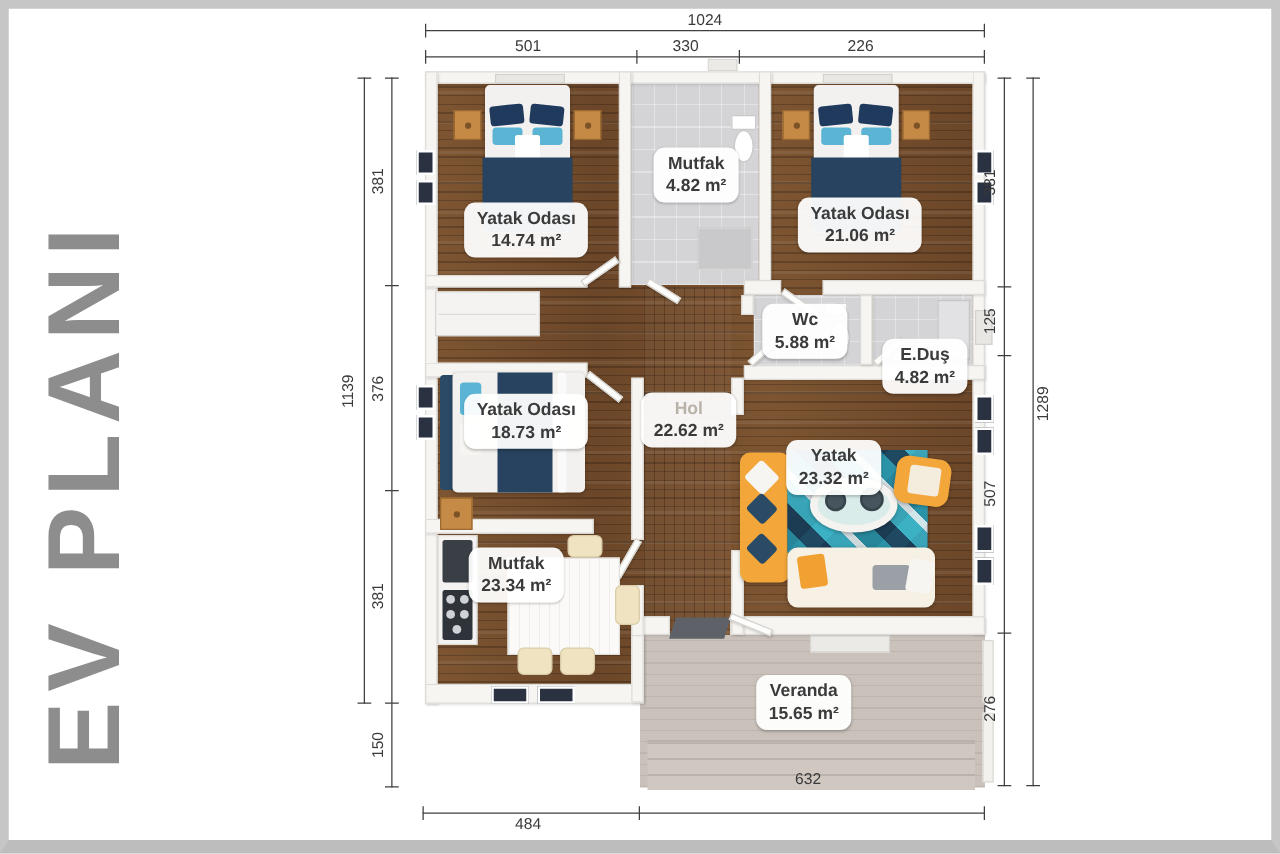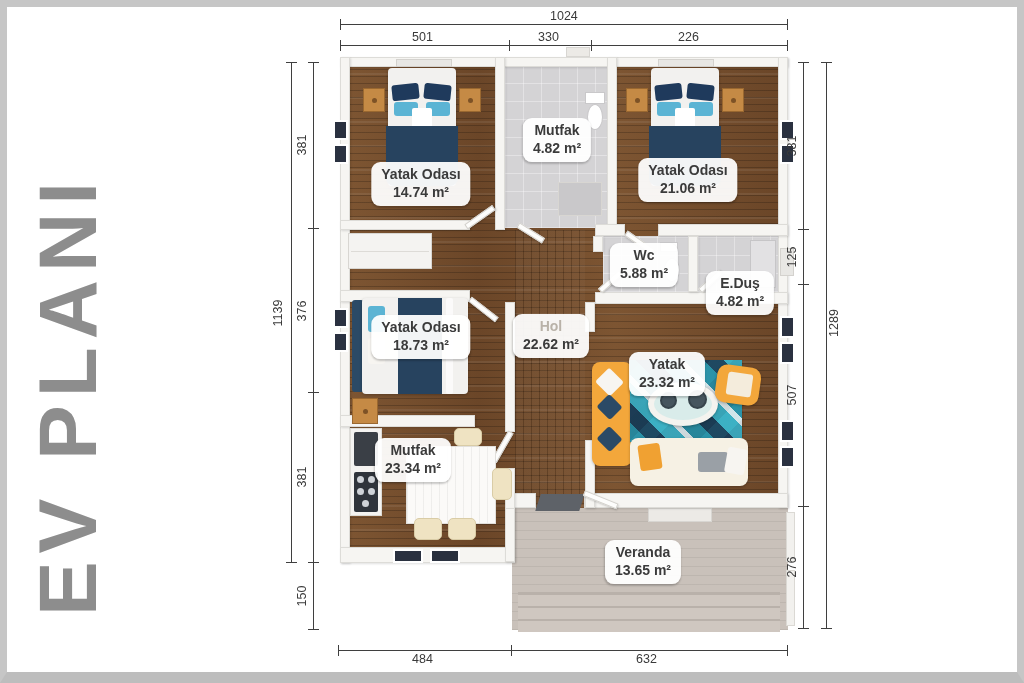--- a/index.html
+++ b/index.html
@@ -271,21 +271,21 @@
 <div class="rlabel" style="left:667px;top:374px;">
   <div>Yatak</div>
   <div>23.32 m²</div>
 </div>
 <div class="rlabel" style="left:413px;top:460px;">
   <div>Mutfak</div>
   <div>23.34 m²</div>
 </div>
 <div class="rlabel" style="left:643px;top:562px;">
   <div>Veranda</div>
-  <div>13.65 m²</div>
+  <div>15.65 m²</div>
 </div>
 
 <div class="dim-h" style="left:340px;top:24px;width:448px;"></div>
 <div class="tick-v" style="left:340px;top:19px;"></div>
 <div class="tick-v" style="left:787px;top:19px;"></div>
 <div class="dim-num" style="left:550px;top:9px;">1024</div>
 
 <div class="dim-h" style="left:340px;top:45px;width:448px;"></div>
 <div class="tick-v" style="left:340px;top:40px;"></div>
 <div class="tick-v" style="left:509px;top:40px;"></div>
@@ -325,13 +325,13 @@
 <div class="dim-num vert" style="left:772px;top:139px;">381</div>
 <div class="dim-num vert" style="left:772px;top:250px;">125</div>
 <div class="dim-num vert" style="left:772px;top:388px;">507</div>
 <div class="dim-num vert" style="left:772px;top:560px;">276</div>
 
 <div class="dim-h" style="left:338px;top:650px;width:450px;"></div>
 <div class="tick-v" style="left:338px;top:645px;"></div>
 <div class="tick-v" style="left:511px;top:645px;"></div>
 <div class="tick-v" style="left:787px;top:645px;"></div>
 <div class="dim-num" style="left:412px;top:652px;">484</div>
-<div class="dim-num" style="left:636px;top:652px;">632</div>
+<div class="dim-num" style="left:636px;top:616px;">632</div>
 
 </body></html>

